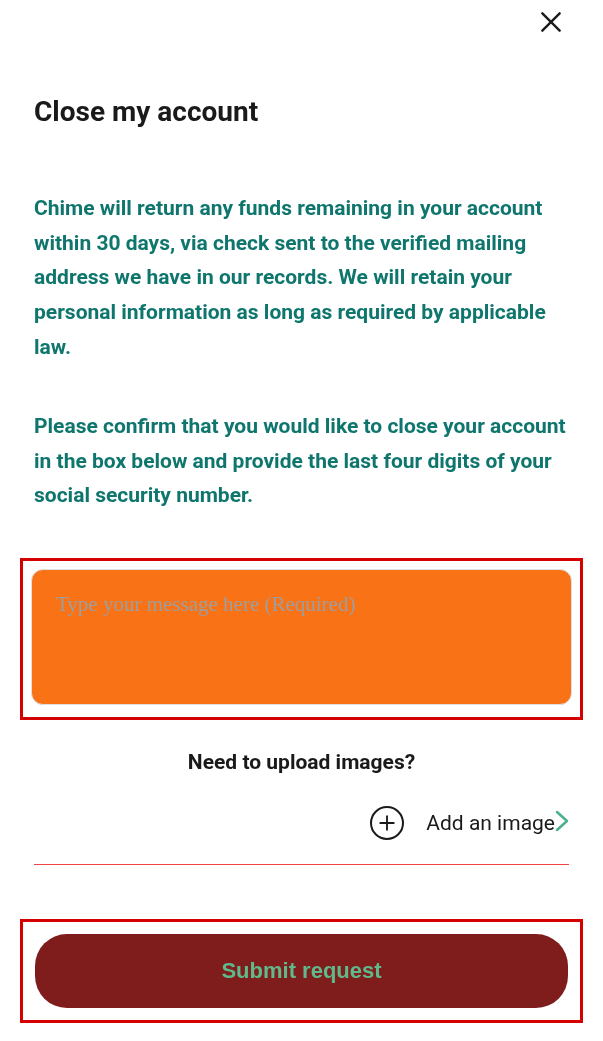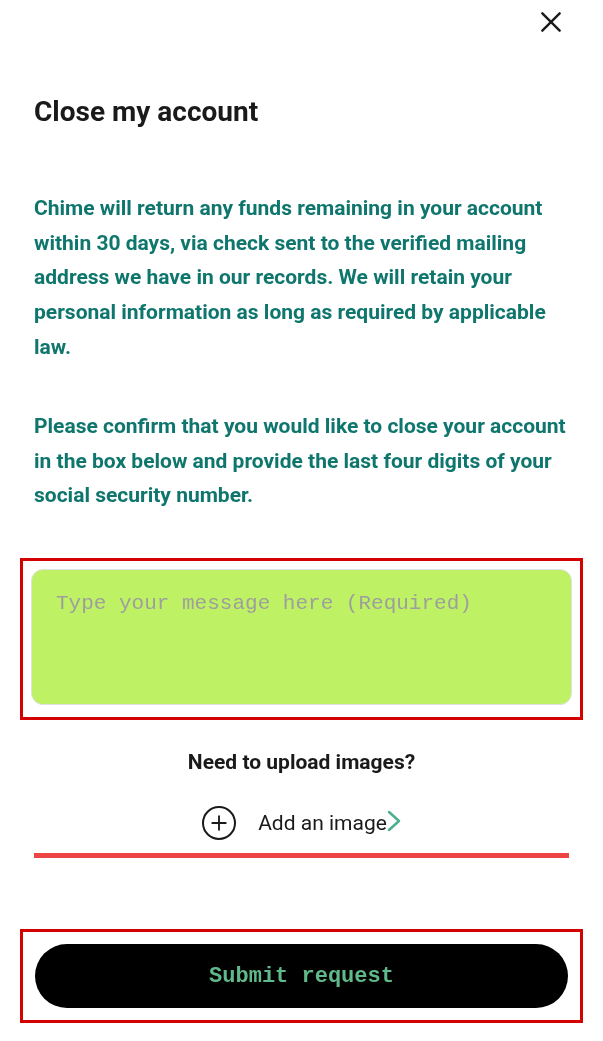--- a/index.html
+++ b/index.html
@@ -51,41 +51,41 @@
       padding: 8px;
       margin: 0 -14px 30px -14px;
     }
     .message-textarea {
       width: 100%;
       height: 136px;
       border: 1px solid #e0e0e0;
       border-radius: 12px;
       padding: 22px 24px;
       font-size: 21px;
-      font-family: Liberation Mono, monospace;
-      background: #bef264;
+      font-family: Liberation Serif, serif;
+      background: #f97316;
       resize: none;
       color: #333;
     }
     .message-textarea::placeholder {
       color: #9e9e9e;
     }
     .upload-heading {
       font-size: 21px;
       font-weight: 700;
       color: #1a1a1a;
       margin-bottom: 32px;
       text-align: center;
     }
     .add-image-row {
       display: flex;
       align-items: center;
-      justify-content: center;
-      padding-bottom: 13px;
-      border-bottom: 5px solid #ef4444;
+      justify-content: flex-end;
+      padding-bottom: 24px;
+      border-bottom: 1px solid #ef4444;
       cursor: pointer;
     }
     .add-image-left {
       display: flex;
       align-items: center;
       gap: 22px;
     }
     .plus-circle {
       width: 34px;
       height: 34px;
@@ -111,29 +111,29 @@
     .submit-wrapper {
       position: absolute;
       bottom: 18px;
       left: 20px;
       right: 20px;
       border: 3px solid #d50000;
       padding: 12px;
     }
     .submit-button {
       width: 100%;
-      height: 64px;
-      background: #000000;
+      height: 74px;
+      background: #7f1d1d;
       border: none;
       border-radius: 32px;
       font-size: 22px;
       font-weight: 600;
       color: #5fb98a;
       cursor: pointer;
-      font-family: Liberation Mono, monospace;
+      font-family: Liberation Sans, sans-serif;
     }
   </style>
 </head>
 <body>
 
 <div class="close-button">
   <span>
     <svg viewBox="0 0 24 24" fill="none" stroke="#1a1a1a" stroke-width="2.2" stroke-linecap="round">
       <line x1="4" y1="4" x2="20" y2="20"></line>
       <line x1="20" y1="4" x2="4" y2="20"></line>

